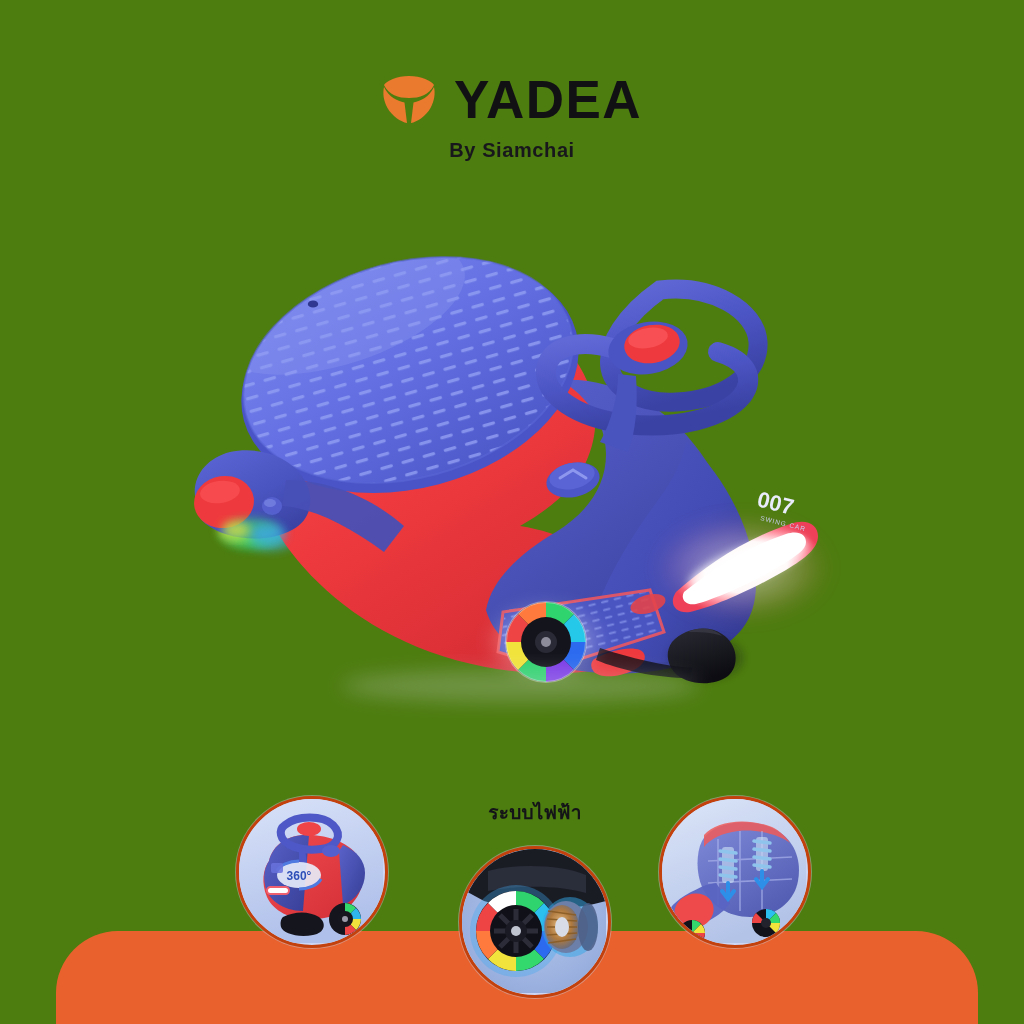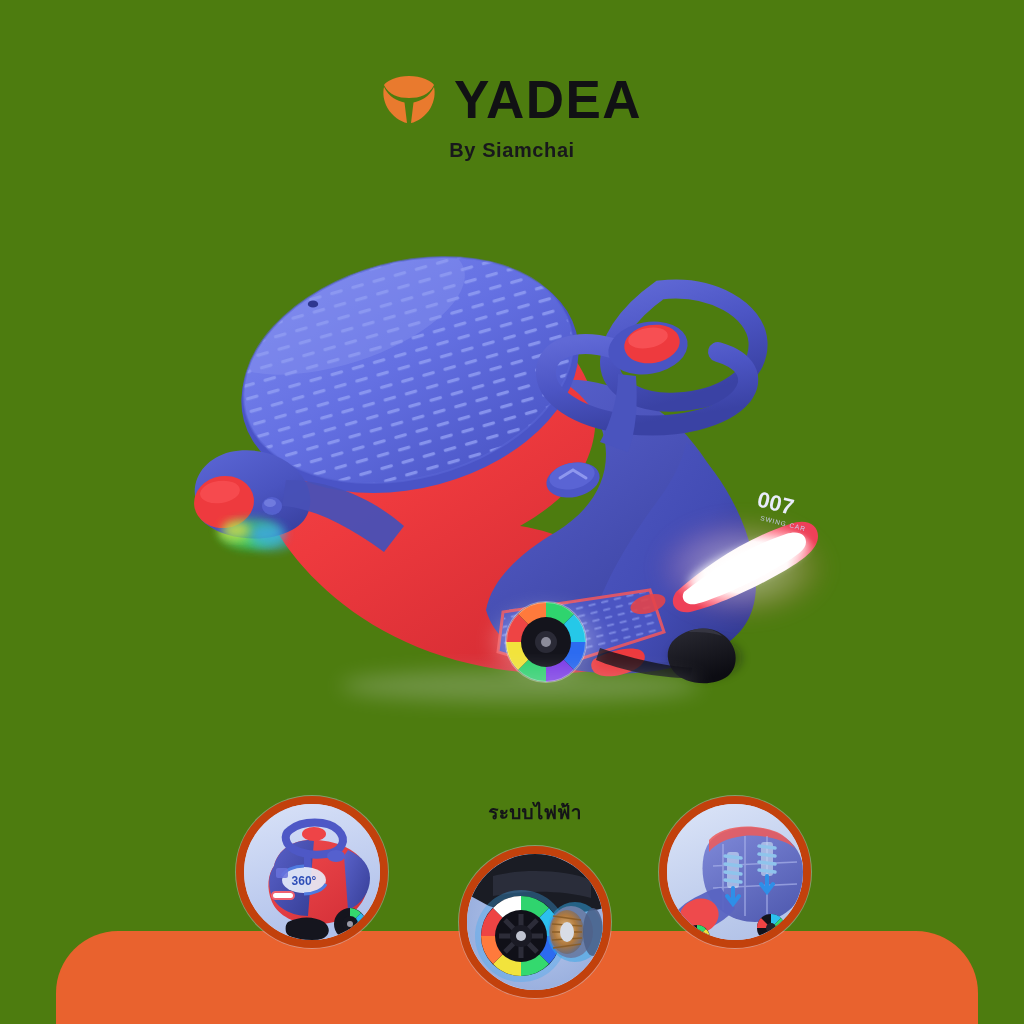--- a/index.html
+++ b/index.html
@@ -47,21 +47,21 @@
   .feature-2{ left:430px; top:8px;margin-top:8px; }
   .feature-3{ left:630px; top:0; }
   .feature-label{
     font-size:21px; font-weight:bold; color:#141418;
     letter-spacing:0.2px; line-height:1.2; height:34px;
   }
   .feature-2 .feature-label, .feature-3 .feature-label{ font-size:19px; }
   .thumb{
     position:relative; width:152px; height:152px; margin:10px auto 0;
     border-radius:50%; overflow:hidden;
-    border:8px solid #c2410c; background:#cdd6f4;
+    border:3px solid #c2410c; background:#cdd6f4;
     box-shadow:0 0 0 1px rgba(200,205,225,.45);
   }
   .thumb svg{ position:absolute; left:0; top:0; }
 </style>
 </head>
 <body>
 
 <div class="page">
 
   <div class="brand">

